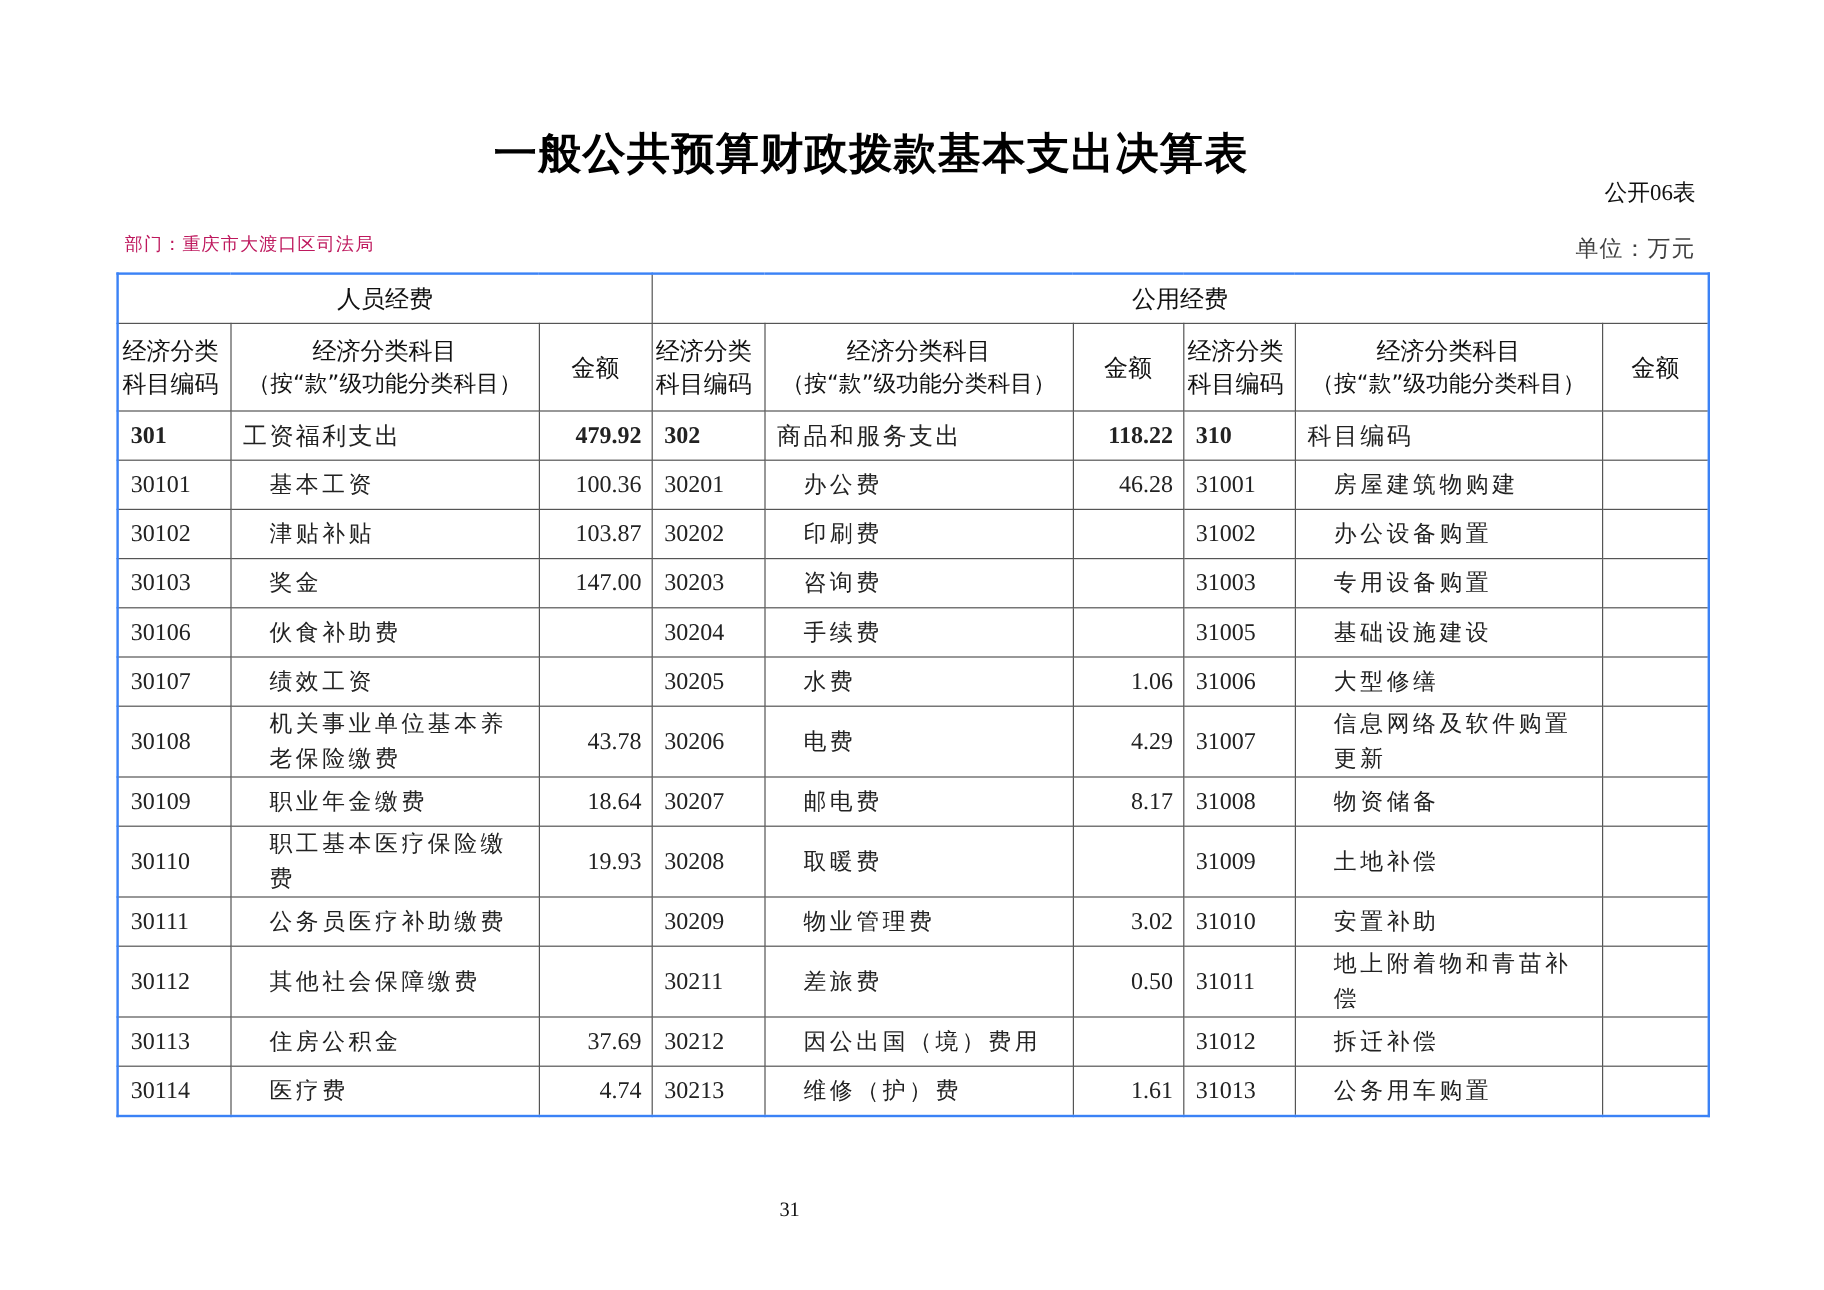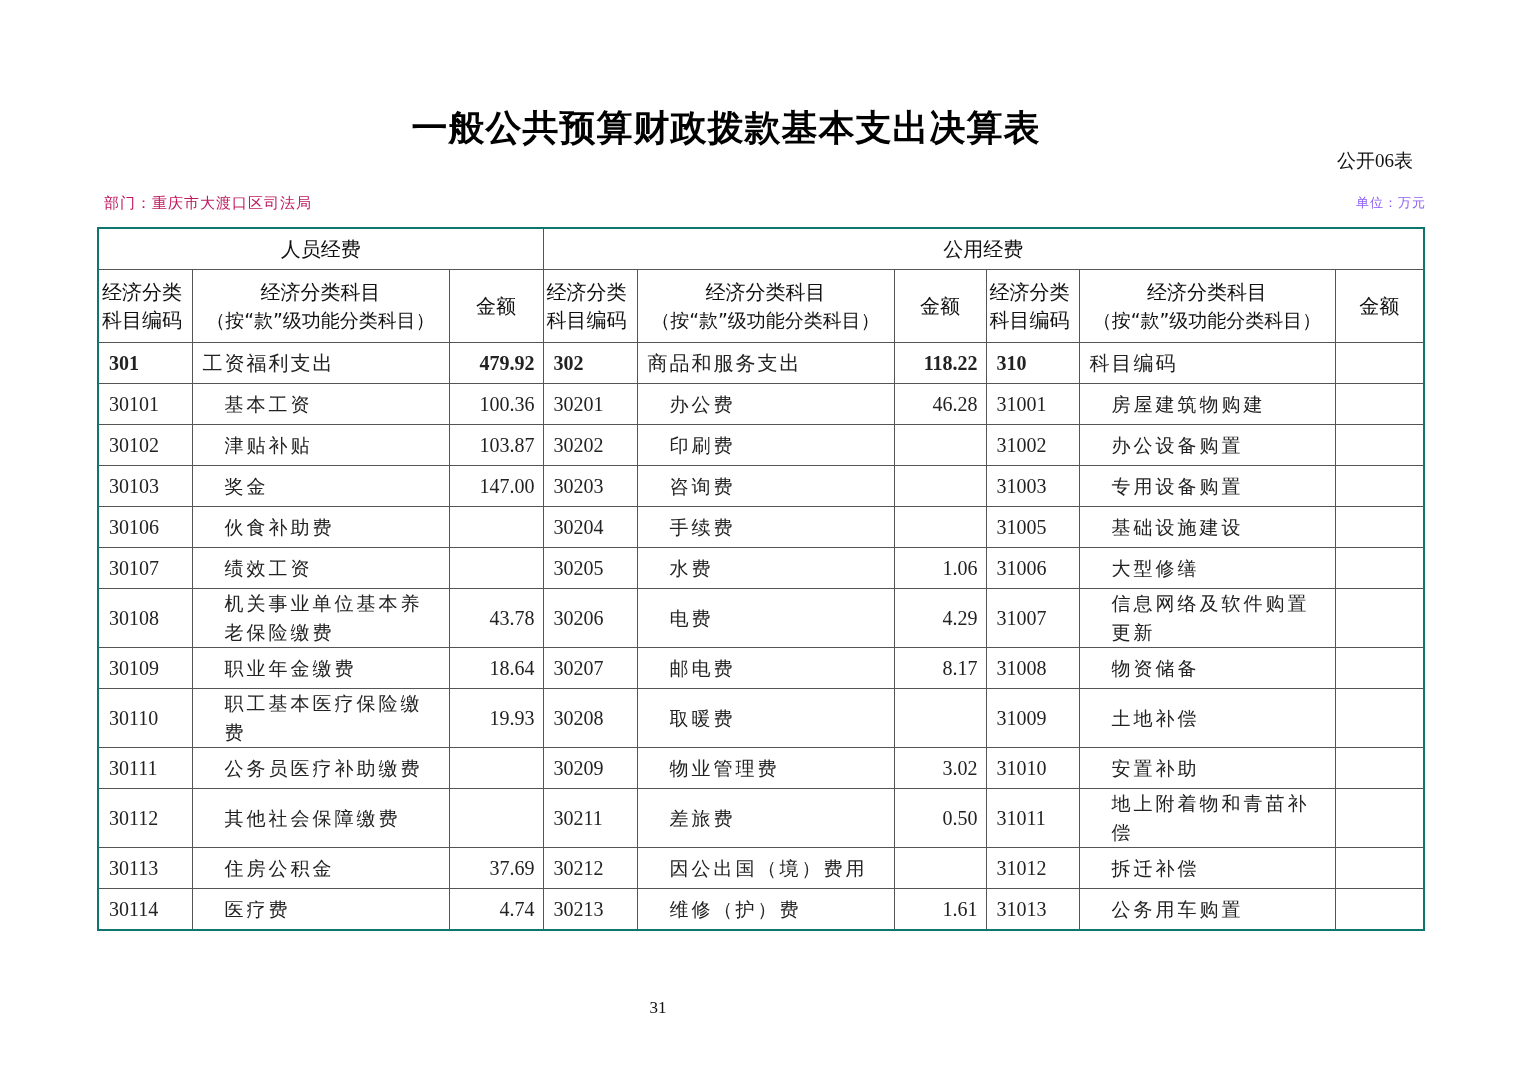--- a/index.html
+++ b/index.html
@@ -37,34 +37,34 @@
   .dept {
     position: absolute;
     left: 104px;
     top: 194px;
     font-size: 15px;
     letter-spacing: 1px;
     color: #be185d;
   }
   .unit {
     position: absolute;
-    right: 94px;
+    right: 107px;
     top: 194px;
-    font-size: 13px;
+    font-size: 19px;
     letter-spacing: 1px;
-    color: #8b5cf6;
+    color: #404040;
   }
   table.budget {
     position: absolute;
     left: 97px;
     top: 227px;
     border-collapse: collapse;
     table-layout: fixed;
     width: 1326px;
-    border: 2px solid #0f766e;
+    border: 2px solid #3b82f6;
   }
   table.budget td, table.budget th {
     border: 1.5px solid #555;
     padding: 0;
     font-weight: normal;
     vertical-align: middle;
     overflow: hidden;
   }
   .sec-head {
     height: 40px;

